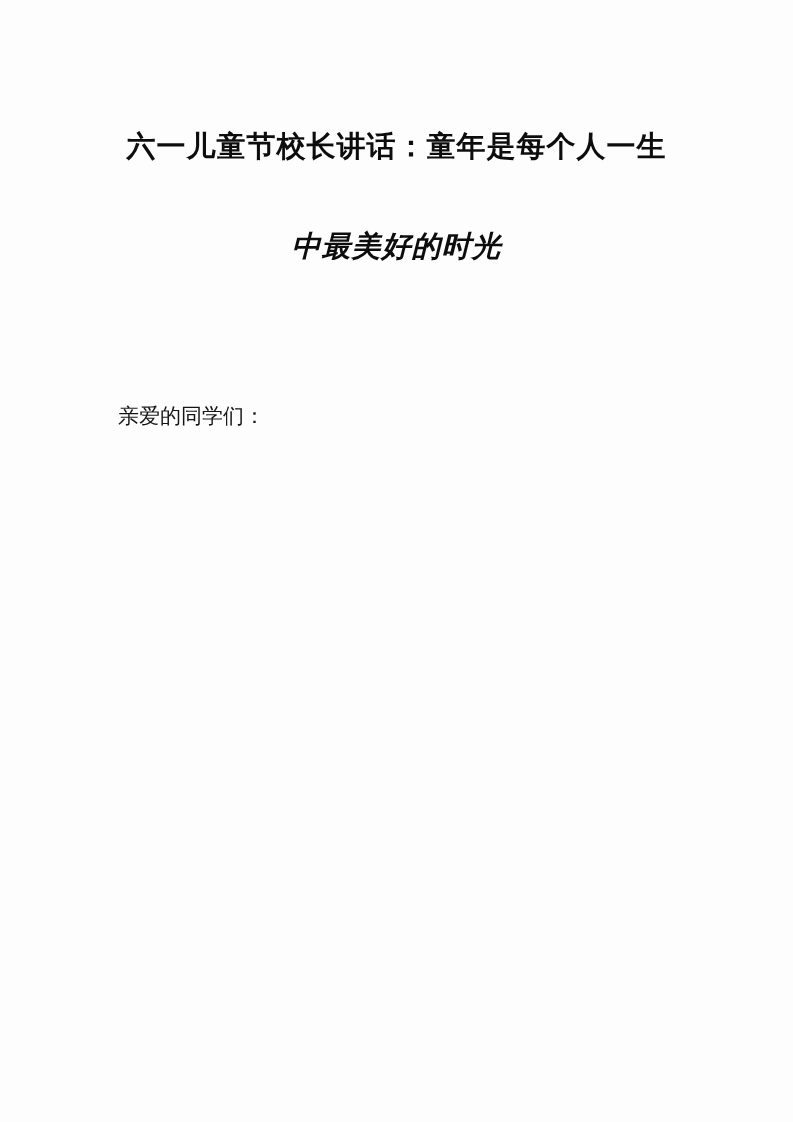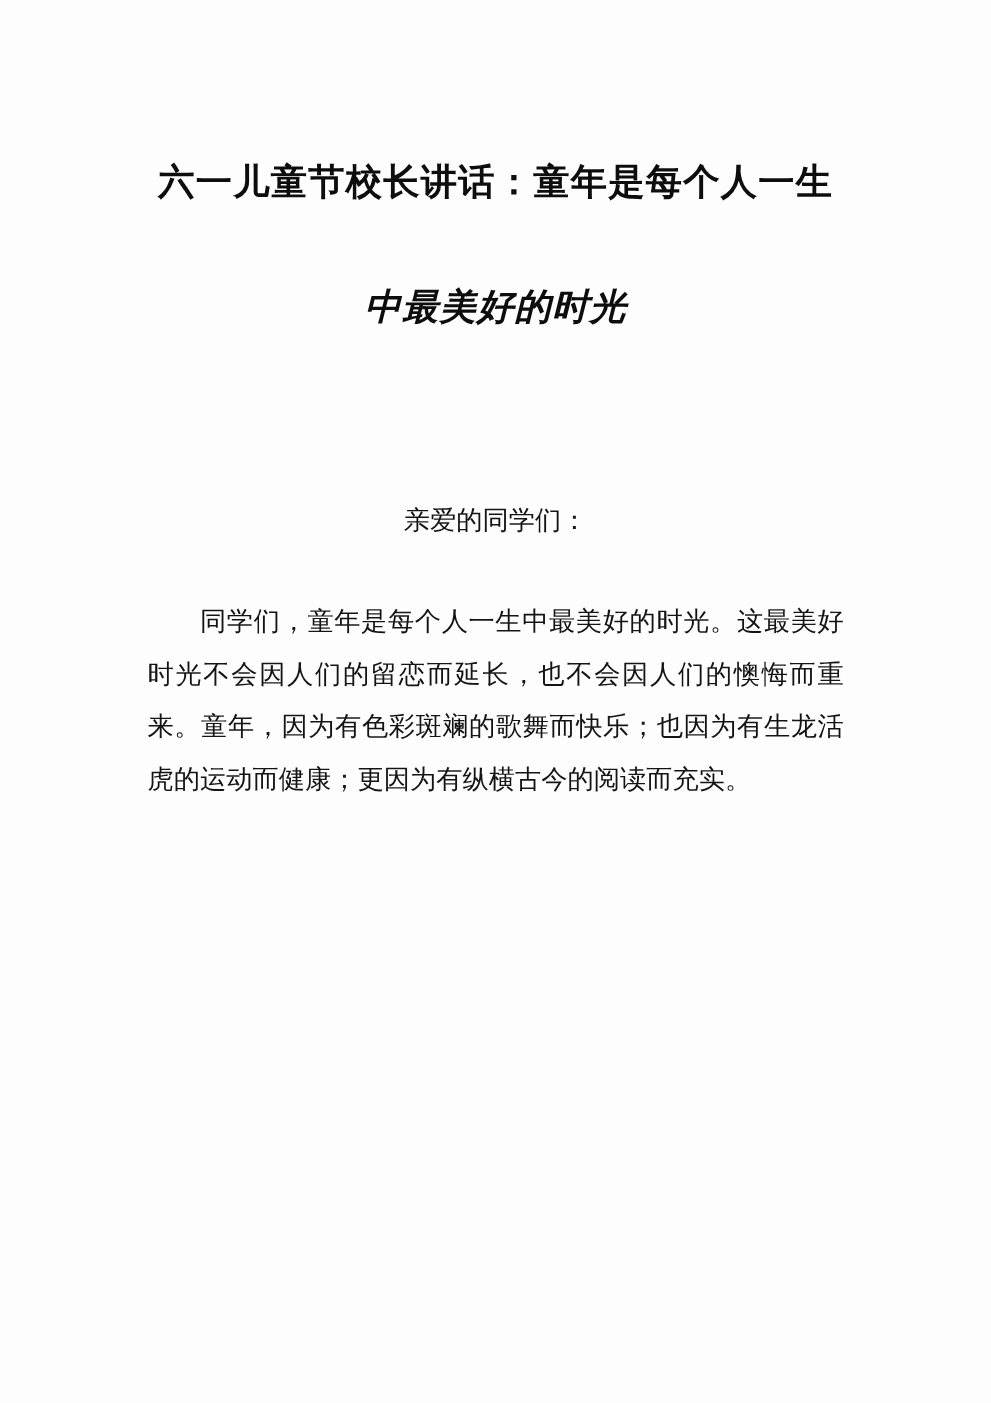--- a/index.html
+++ b/index.html
@@ -26,21 +26,21 @@
     margin-bottom: 125px;
   }
   .doc-title .title-line { line-height: 48px; }
   .doc-title .title-line + .title-line { margin-top: 52px; font-style: italic; }
   .body-text {
     font-size: 21px;
     line-height: 42px;
     color: #141414;
   }
   .block { margin-bottom: 40px; }
-  .salutation { text-align: center; font-family: Liberation Serif, serif; }
+  .salutation { text-align: left; }
   .greeting { text-indent: 2em; }
   .para {
     text-indent: 2em;
     text-align: justify;
     text-justify: inter-ideograph;
   }
   .para:last-child { margin-bottom: 0; }
 </style>
 </head>
 <body>
@@ -51,17 +51,16 @@
     <div class="title-line">六一儿童节校长讲话：童年是每个人一生</div>
     <div class="title-line">中最美好的时光</div>
   </h1>
 
   <div class="body-text">
 
     <p class="block salutation">亲爱的同学们：</p>
 
 
 
-    <p class="block para">同学们，童年是每个人一生中最美好的时光。这最美好时光不会因人们的留恋而延长，也不会因人们的懊悔而重来。童年，因为有色彩斑斓的歌舞而快乐；也因为有生龙活虎的运动而健康；更因为有纵横古今的阅读而充实。</p>
 
   </div>
 
 </div>
 
 </body></html>

